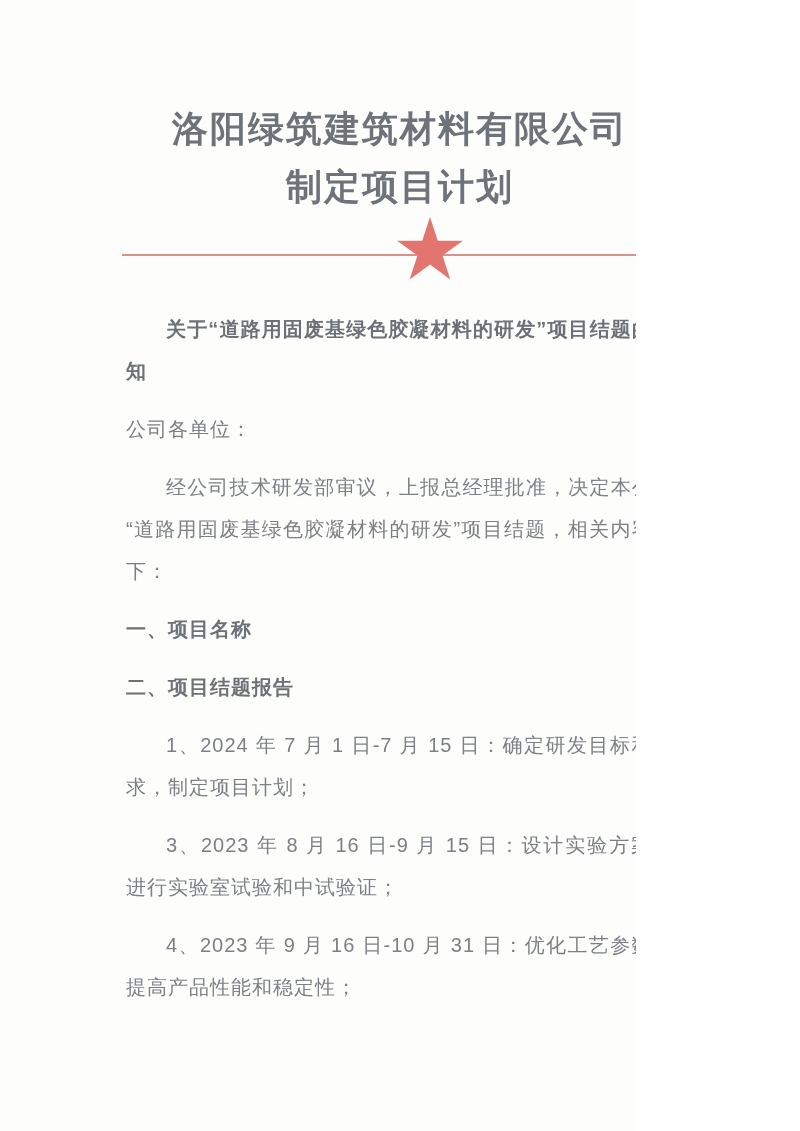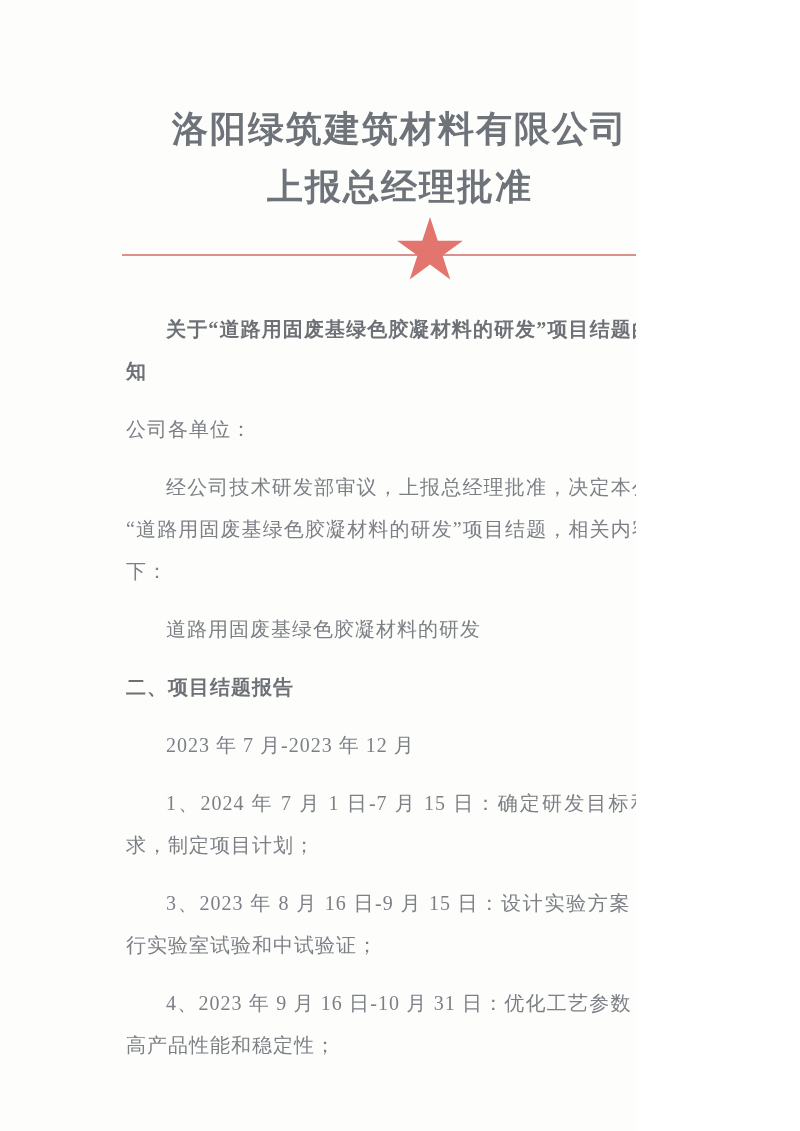--- a/index.html
+++ b/index.html
@@ -6,21 +6,21 @@
     margin: 0;
     padding: 0;
     background: #ffffff;
   }
   .page {
     position: relative;
     width: 636px;
     height: 1131px;
     background: #fdfdfc;
     overflow: hidden;
-    font-family: Liberation Serif, serif;
+    font-family: Liberation Sans, sans-serif;
   }
 
   
   .title-block {
     position: absolute;
     top: 100px;
     left: 0;
     width: 800px;
     text-align: center;
     color: #6e737a;
@@ -73,40 +73,39 @@
     color: #6d7176;
   }
 </style>
 </head>
 <body>
 
 <div class="page">
 
   <div class="title-block">
     <div class="title-line">洛阳绿筑建筑材料有限公司</div>
-    <div class="title-line">上报总经理批准</div>
+    <div class="title-line">制定项目计划</div>
   </div>
 
   <div class="divider-line"></div>
   <div class="star-icon">
     <svg viewBox="0 0 100 100" xmlns="http://www.w3.org/2000/svg" aria-hidden="true">
       <polygon fill="#e2756d" points="50,4 60.8,37.2 95.7,37.2 67.4,57.7 78.2,90.8 50,70.3 21.8,90.8 32.6,57.7 4.3,37.2 39.2,37.2"></polygon>
     </svg>
   </div>
 
   <div class="content">
 
     <p class="bold indent">关于“道路用固废基绿色胶凝材料的研发”项目结题的通知</p>
     <p>公司各单位：</p>
     <p class="indent">经公司技术研发部审议，上报总经理批准，决定本公司“道路用固废基绿色胶凝材料的研发”项目结题，相关内容如下：</p>
 
-    <p class="indent">道路用固废基绿色胶凝材料的研发</p>
+    <p class="bold">一、项目名称</p>
 
     <p class="bold">二、项目结题报告</p>
-    <p class="indent">2023 年 7 月-2023 年 12 月</p>
 
     <p class="indent">1、2024 年 7 月 1 日-7 月 15 日：确定研发目标和需求，制定项目计划；</p>
     <p class="indent">3、2023 年 8 月 16 日-9 月 15 日：设计实验方案，进行实验室试验和中试验证；</p>
     <p class="indent">4、2023 年 9 月 16 日-10 月 31 日：优化工艺参数，提高产品性能和稳定性；</p>
 
   </div>
 
 </div>
 
 </body></html>

